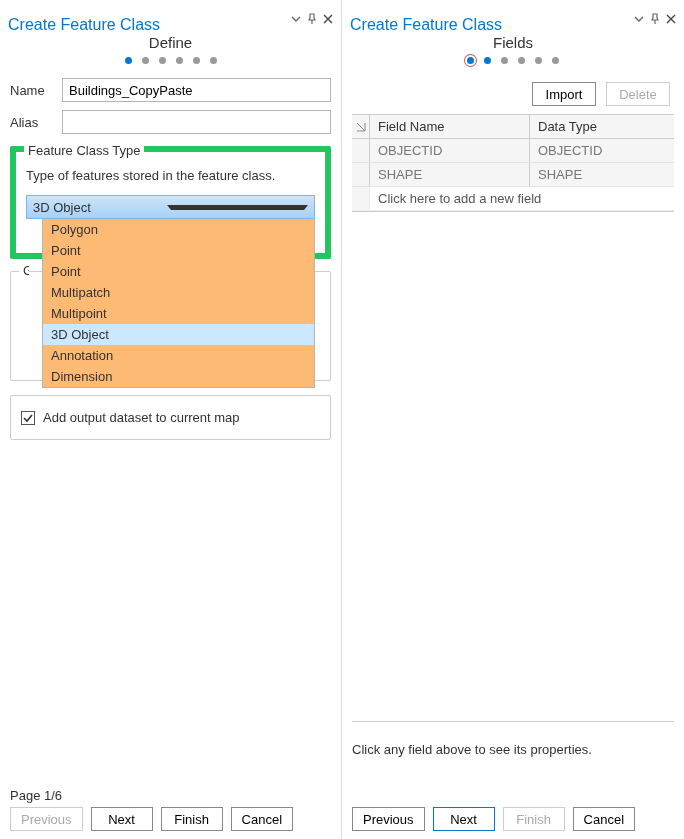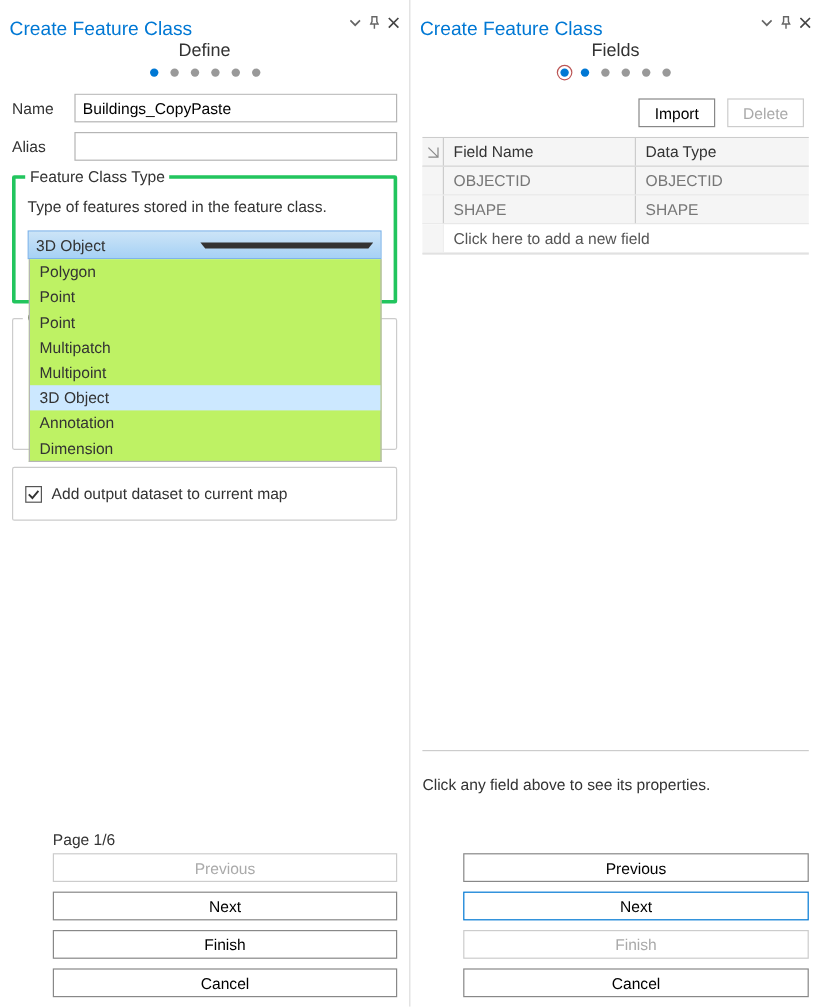--- a/index.html
+++ b/index.html
@@ -13,38 +13,38 @@
   .hdr-icons svg { display:block; }
   .subtitle { text-align:center; font-size:15px; color:#333; margin-top:-2px; }
   .dots { display:flex; justify-content:center; gap:10px; margin:6px 0 14px 0; }
   .dot { width:7px; height:7px; border-radius:50%; background:#999; }
   .dot.active { background:#0078d4; }
   .dot.ringed { width:7px; height:7px; border-radius:50%; background:#0078d4; box-shadow:0 0 0 2px #fff, 0 0 0 3px #b55; }
   .content { flex:1; padding:0 10px 0 10px; overflow:hidden; position:relative; }
   .form-row { display:flex; align-items:center; margin-bottom:8px; }
   .form-label { width:52px; color:#333; }
   .txt { flex:1; height:24px; border:1px solid #b5b5b5; padding:6px 6px; font-family:inherit; font-size:13px; outline:none; background:#fff; }
-  .fieldset { border:3px solid #22c55e; border-radius:2px; padding:14px 10px 34px 10px; margin-top:12px; position:relative; }
+  .fieldset { border:6px solid #22c55e; border-radius:2px; padding:14px 10px 34px 10px; margin-top:12px; position:relative; }
   .fs-title { position:absolute; top:-9px; left:8px; background:#fff; padding:0 4px; font-size:13px; color:#333; }
   .fs-desc { margin:2px 0 12px 0; color:#333; }
   .combo { position:relative; }
   .combo-box { display:flex; align-items:center; height:24px; border:1px solid #7eb4ea; background:linear-gradient(#cce4f7,#a6d1f5); padding:0 6px; cursor:pointer; }
   .combo-box span { flex:1; }
   .combo-box .caret { border-left:4px solid transparent; border-right:4px solid transparent; border-top:5px solid #333; }
-  .combo-list { position:absolute; top:24px; left:1px; right:0; background:#bef264; border:1px solid #b5b5b5; border-top:none; z-index:20; }
+  .combo-list { position:absolute; top:24px; left:16px; right:0; background:#fdba74; border:1px solid #b5b5b5; border-top:none; z-index:20; }
   .combo-item { padding:3px 8px; cursor:pointer; }
   .combo-item.selected { background:#cce8ff; }
   .trunc-fieldset { border:1px solid #ccc; border-radius:2px; height:110px; margin-top:12px; position:relative; }
   .trunc-g { position:absolute; top:-9px; left:8px; background:#fff; padding:0 4px; color:#333; width:10px; overflow:hidden; }
   .check-row { border:1px solid #ccc; border-radius:2px; padding:14px 10px; margin-top:14px; display:flex; align-items:center; gap:8px; }
   .checkbox { width:14px; height:14px; border:1px solid #555; display:flex; align-items:center; justify-content:center; background:#fff; }
   .checkbox svg { display:block; }
-  .pane-footer { padding:4px 10px 8px 10px;margin-left:34px; }
+  .pane-footer { padding:4px 10px 8px 10px; }
   .page-ind { font-size:13px; color:#333; margin-bottom:4px; }
-  .btnrow { display:flex; gap:8px;flex-direction:column; }
+  .btnrow { display:flex; gap:8px; }
   .btn { height:24px; min-width:62px; padding:0 10px; border:1px solid #888; background:#fff; font-family:inherit; font-size:13px; cursor:pointer; }
   .btn.disabled { color:#aaa; border-color:#ccc; cursor:default; }
   .btn.primary { border-color:#0078d4; }
   .right-top-btns { display:flex; justify-content:flex-end; gap:10px; padding:4px 14px 8px 0; }
   .btn-sm { height:24px; width:64px; border:1px solid #888; background:#fff; font-family:inherit; font-size:13px; cursor:pointer; }
   .btn-sm.disabled { color:#aaa; border-color:#ccc; cursor:default; }
   .grid { border-top:1px solid #ccc; border-bottom:1px solid #ccc; }
   .grid-hdr { display:flex; background:#f5f5f5; border-bottom:1px solid #ccc; }
   .grid-corner { width:18px; border-right:1px solid #ccc; display:flex; align-items:center; justify-content:center; }
   .grid-hdr-cell { padding:4px 8px; color:#333; }

